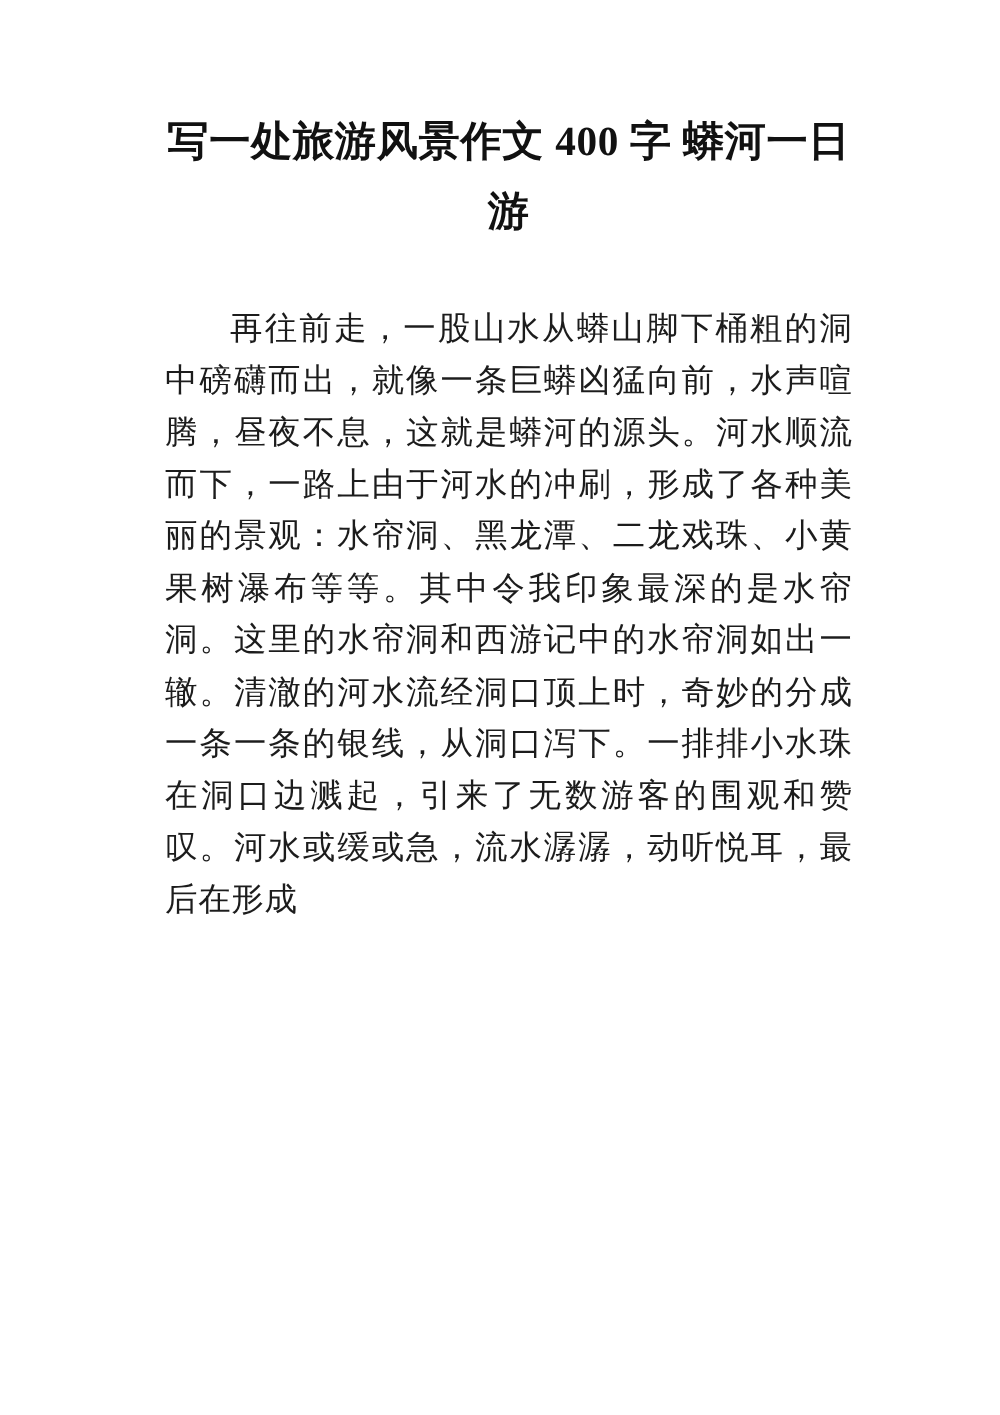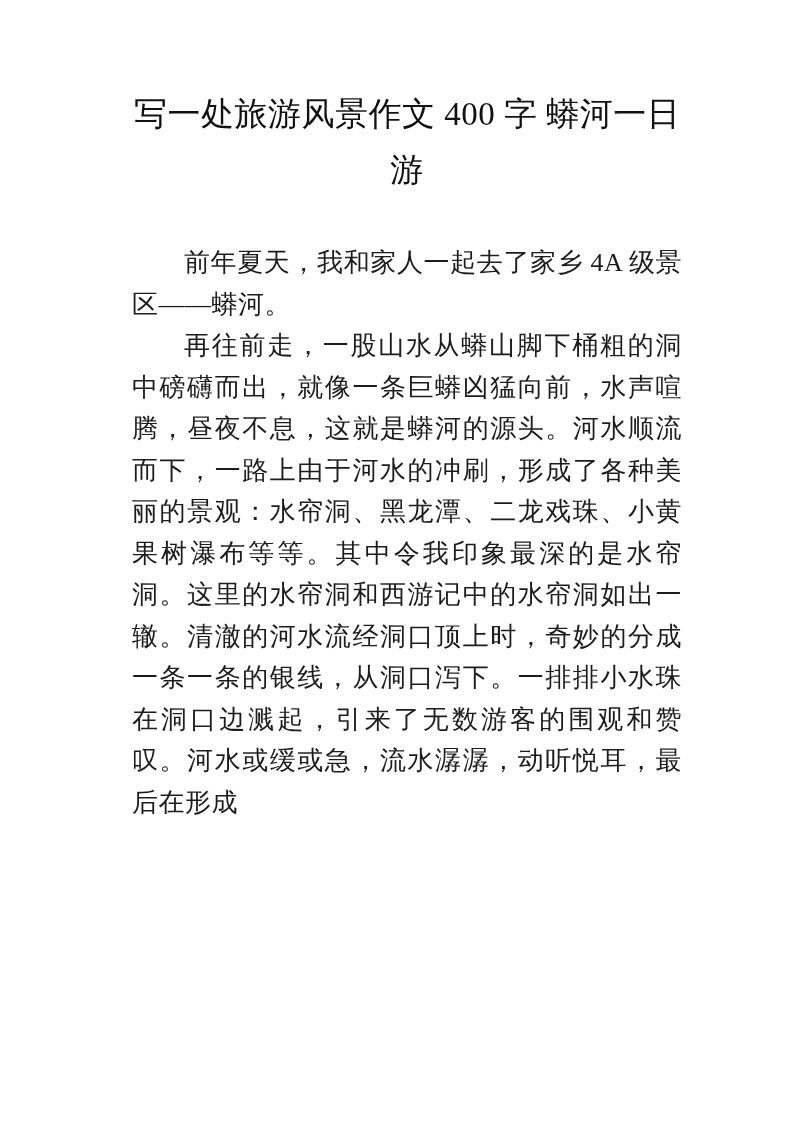--- a/index.html
+++ b/index.html
@@ -13,21 +13,21 @@
     height: 1132px;
     background: #ffffff;
     box-sizing: border-box;
     padding: 86px 118px 0 132px;
     font-family: "Liberation Serif", "DejaVu Serif", serif;
     color: #1c1c1c;
     overflow: hidden;
   }
   .title {
     font-size: 33px;
-    font-weight: 400;
+    font-weight: 700;
     line-height: 56px;
     text-align: center;
     margin: 0 0 44px 0;
     letter-spacing: 0.5px;
     color: #111111;
   }
   .essay-body p {
     margin: 0;
     font-size: 26px;
     line-height: 41.5px;
@@ -36,16 +36,15 @@
     letter-spacing: 0.5px;
     word-break: normal;
   }
 </style>
 </head>
 <body>
 
 <div class="page">
   <h1 class="title">写一处旅游风景作文 400 字 蟒河一日游</h1>
   <div class="essay-body">
-    <p>前年夏天，我和家人一起去了家乡 4A 级景区——蟒河。</p>
     <p>再往前走，一股山水从蟒山脚下桶粗的洞中磅礴而出，就像一条巨蟒凶猛向前，水声喧腾，昼夜不息，这就是蟒河的源头。河水顺流而下，一路上由于河水的冲刷，形成了各种美丽的景观：水帘洞、黑龙潭、二龙戏珠、小黄果树瀑布等等。其中令我印象最深的是水帘洞。这里的水帘洞和西游记中的水帘洞如出一辙。清澈的河水流经洞口顶上时，奇妙的分成一条一条的银线，从洞口泻下。一排排小水珠在洞口边溅起，引来了无数游客的围观和赞叹。河水或缓或急，流水潺潺，动听悦耳，最后在形成</p>
   </div>
 </div>
 
 </body></html>

